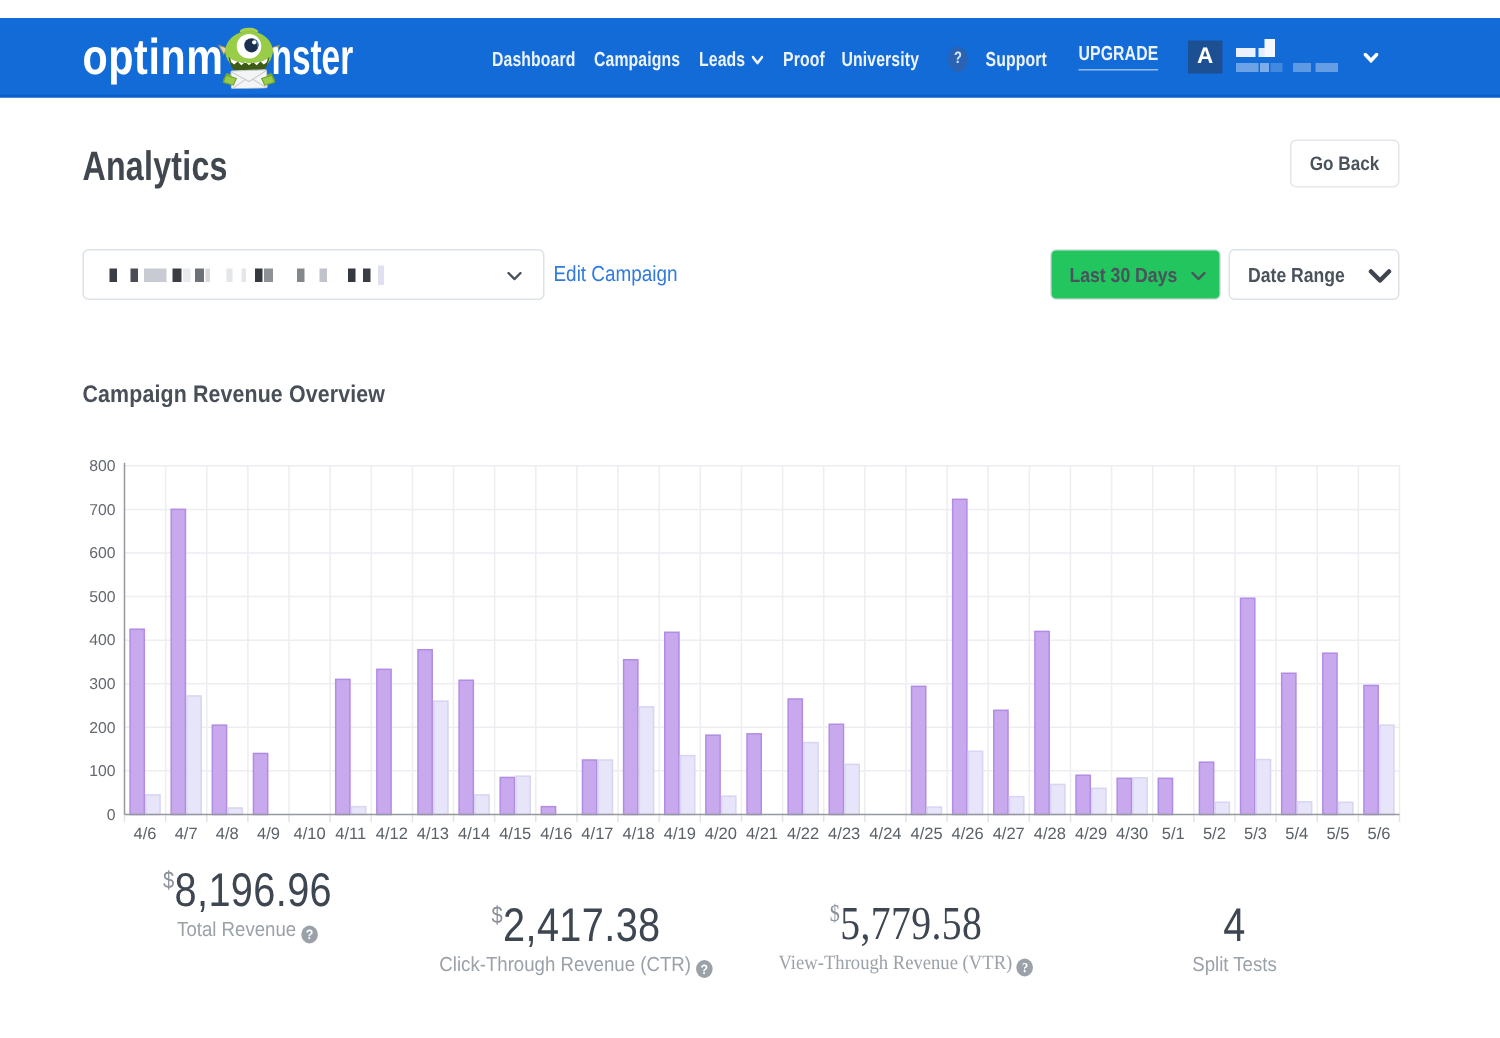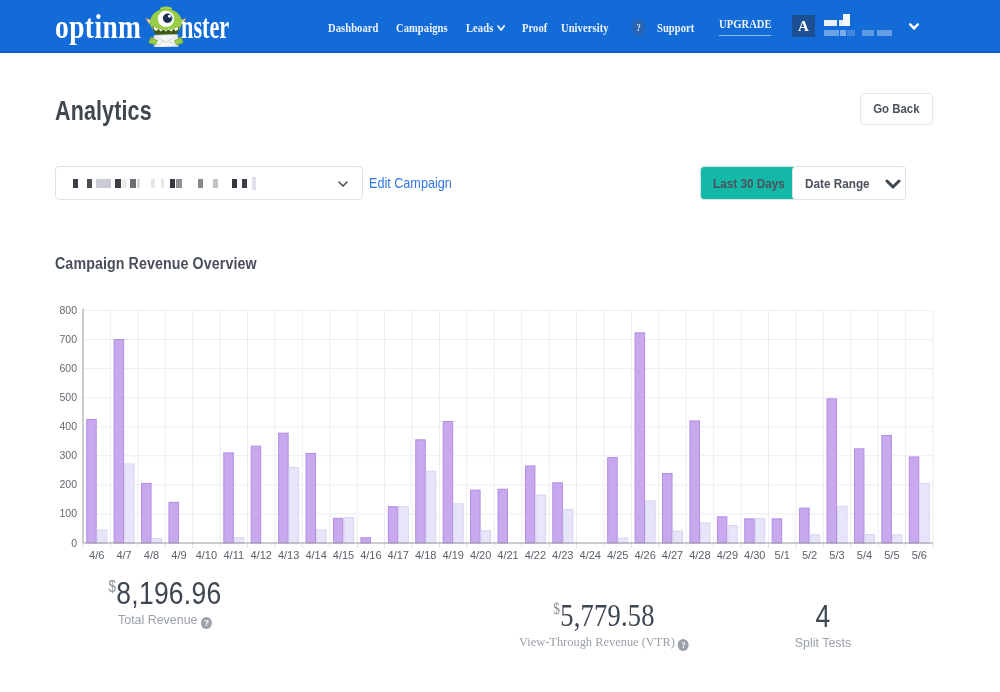--- a/index.html
+++ b/index.html
@@ -1,21 +1,21 @@
 <!DOCTYPE html>
 <html><head>
 <meta charset="utf-8">
 <style>
   * { margin:0; padding:0; box-sizing:border-box; }
   html,body { width:1000px; height:692px; background:#fff; font-family:"Liberation Sans", sans-serif; }
   #page { position:relative; width:1000px; height:692px; overflow:hidden; background:#fff; }
   .abs { position:absolute; }
 
   
-  #header { position:absolute; left:0; top:0; width:1000px; height:53px; background:#136BD8; border-bottom:2px solid #0A5FC9;font-family:Liberation Serif, serif; }
+  #header { position:absolute; left:0; top:12px; width:1000px; height:53px; background:#136BD8; border-bottom:2px solid #0A5FC9; }
   .nav { position:absolute; top:2px; height:51px; display:flex; align-items:center; color:#EDF3FC; font-size:13.5px; font-weight:700; letter-spacing:0.1px; transform:scaleX(0.78); transform-origin:left center; white-space:nowrap; }
 </style>
 </head>
 <body>
 <div id="page">
   <div id="header">
     <div style="position:absolute; left:0; top:0; width:260px; height:51px; color:#fff;">
       <span style="position:absolute; left:55px; top:10px; font-size:33.5px; line-height:1; font-weight:700; letter-spacing:0.5px; transform:scaleX(0.82); transform-origin:left top;">optinm</span>
       <svg id="monster" style="position:absolute; left:144px; top:5px;" width="44" height="42" viewBox="0 0 40 40">
       <path d="M20 1.5c3.2 0 6 1.1 5.8 2.4-.15.9-1.5.55-2.4.45 1.1.55 2 1.35 1.65 2-.45.8-2.2 0-5 0s-4.55.8-5 0c-.35-.65.55-1.45 1.65-2-.9.1-2.25.45-2.4-.45C13.99 2.6 16.8 1.5 20 1.5z" fill="#A6CF50"></path>
@@ -88,27 +88,27 @@
   <div class="abs" style="left:161px; top:179px; width:3px; height:9px; background:#E4E6EA;"></div>
   <div class="abs" style="left:169.5px; top:179px; width:5px; height:9px; background:#35393F;"></div>
   <div class="abs" style="left:176px; top:179px; width:6px; height:9px; background:#8E9296;"></div>
   <div class="abs" style="left:198px; top:179px; width:5px; height:9px; background:#84888C;"></div>
   <div class="abs" style="left:212.5px; top:179px; width:5px; height:9px; background:#C0C4CA;"></div>
   <div class="abs" style="left:231.5px; top:179px; width:5px; height:9px; background:#35393F;"></div>
   <div class="abs" style="left:242px; top:179px; width:5px; height:9px; background:#3A3E44;"></div>
   <div class="abs" style="left:251.5px; top:177px; width:4px; height:13px; background:#E0E0F0;"></div>
   <div class="abs" style="left:369px; top:175px; font-size:14.5px; color:#2F79E0; transform:scaleX(0.87); transform-origin:left center; white-space:nowrap;">Edit Campaign</div>
 
-  <div class="abs" style="left:700px; top:166px; width:114px; height:34px; border:1px solid #DDE2E8; border-radius:4px; background:#14b8a6;">
+  <div class="abs" style="left:700px; top:166px; width:114px; height:34px; border:1px solid #DDE2E8; border-radius:4px; background:#22c55e;">
     <span class="abs" style="left:12px; top:9px; font-size:13.5px; font-weight:700; color:#4A525C; transform:scaleX(0.87); transform-origin:left center; white-space:nowrap;">Last 30 Days</span>
     <svg class="abs" style="left:93px; top:14px;" width="10" height="6" viewBox="0 0 10 6">
         <path d="M1 1l4 4 4-4" fill="none" stroke="#4A525C" stroke-width="1.6" stroke-linecap="round"></path>
       </svg>
   </div>
-  <div class="abs" style="left:792px; top:166px; width:114px; height:34px; border:1px solid #DDE2E8; border-radius:4px; background:#fff;">
+  <div class="abs" style="left:819px; top:166px; width:114px; height:34px; border:1px solid #DDE2E8; border-radius:4px; background:#fff;">
     <span class="abs" style="left:12px; top:9px; font-size:13.5px; font-weight:700; color:#4A525C; transform:scaleX(0.87); transform-origin:left center; white-space:nowrap;">Date Range</span>
     <svg class="abs" style="left:92px; top:12px;" width="16" height="10" viewBox="0 0 16 10">
         <path d="M2 2l6 6 6-6" fill="none" stroke="#3E454E" stroke-width="3" stroke-linecap="round" stroke-linejoin="round"></path>
       </svg>
   </div>
 
   <div class="abs" style="left:55px; top:255px; font-size:16px; font-weight:700; color:#494F59; letter-spacing:0.1px; transform:scaleX(0.89); transform-origin:left center;">Campaign Revenue Overview</div>
 
   <svg id="chart" class="abs" style="left:0; top:280px;" width="1000" height="290" viewBox="0 0 1000 290">
     <line x1="83.0" y1="233.9" x2="933.0" y2="233.9" stroke="#EDEDF2" stroke-width="1"></line>
@@ -276,20 +276,24 @@
     <text x="837.0" y="279" font-size="11" fill="#5A6168" text-anchor="middle" font-family="Liberation Sans, sans-serif">5/3</text>
     <text x="864.5" y="279" font-size="11" fill="#5A6168" text-anchor="middle" font-family="Liberation Sans, sans-serif">5/4</text>
     <text x="891.9" y="279" font-size="11" fill="#5A6168" text-anchor="middle" font-family="Liberation Sans, sans-serif">5/5</text>
     <text x="919.3" y="279" font-size="11" fill="#5A6168" text-anchor="middle" font-family="Liberation Sans, sans-serif">5/6</text>
   </svg>
 
   <div class="abs" style="left:4.75px; top:575px; width:320px; text-align:center;">
     <div style="font-size:31.5px; font-weight:400; color:#3D4651; letter-spacing:0.3px; transform:scaleX(0.84);"><span style="font-size:16px;color:#8A9097;vertical-align:12px;font-weight:400;">$</span>8,196.96</div>
     <div style="font-size:13.5px; color:#9BA1A9; margin-top:0px; transform:scaleX(0.92);">Total Revenue <span style="display:inline-block;width:12px;height:12px;border-radius:50%;background:#9BA1A9;color:#fff;font-size:9px;font-weight:700;text-align:center;line-height:12px;vertical-align:-1.5px;">?</span></div>
   </div>
+  <div class="abs" style="left:224.25px; top:598px; width:320px; text-align:center;">
+    <div style="font-size:31.5px; font-weight:400; color:#3D4651; letter-spacing:0.3px; transform:scaleX(0.84);"><span style="font-size:16px;color:#8A9097;vertical-align:12px;font-weight:400;">$</span>2,417.38</div>
+    <div style="font-size:13.5px; color:#9BA1A9; margin-top:0px; transform:scaleX(0.92);">Click-Through Revenue (CTR) <span style="display:inline-block;width:12px;height:12px;border-radius:50%;background:#9BA1A9;color:#fff;font-size:9px;font-weight:700;text-align:center;line-height:12px;vertical-align:-1.5px;">?</span></div>
+  </div>
   <div class="abs" style="left:443.75px; top:598px; width:320px; text-align:center;font-family:Liberation Serif, serif;">
     <div style="font-size:31.5px; font-weight:400; color:#3D4651; letter-spacing:0.3px; transform:scaleX(0.84);"><span style="font-size:16px;color:#8A9097;vertical-align:12px;font-weight:400;">$</span>5,779.58</div>
     <div style="font-size:13.5px; color:#9BA1A9; margin-top:0px; transform:scaleX(0.92);">View-Through Revenue (VTR) <span style="display:inline-block;width:12px;height:12px;border-radius:50%;background:#9BA1A9;color:#fff;font-size:9px;font-weight:700;text-align:center;line-height:12px;vertical-align:-1.5px;">?</span></div>
   </div>
   <div class="abs" style="left:663.25px; top:598px; width:320px; text-align:center;">
     <div style="font-size:31.5px; font-weight:400; color:#3D4651; letter-spacing:0.3px; transform:scaleX(0.84);">4</div>
     <div style="font-size:13.5px; color:#9BA1A9; margin-top:0px; transform:scaleX(0.92);">Split Tests</div>
   </div>
 </div>
 

